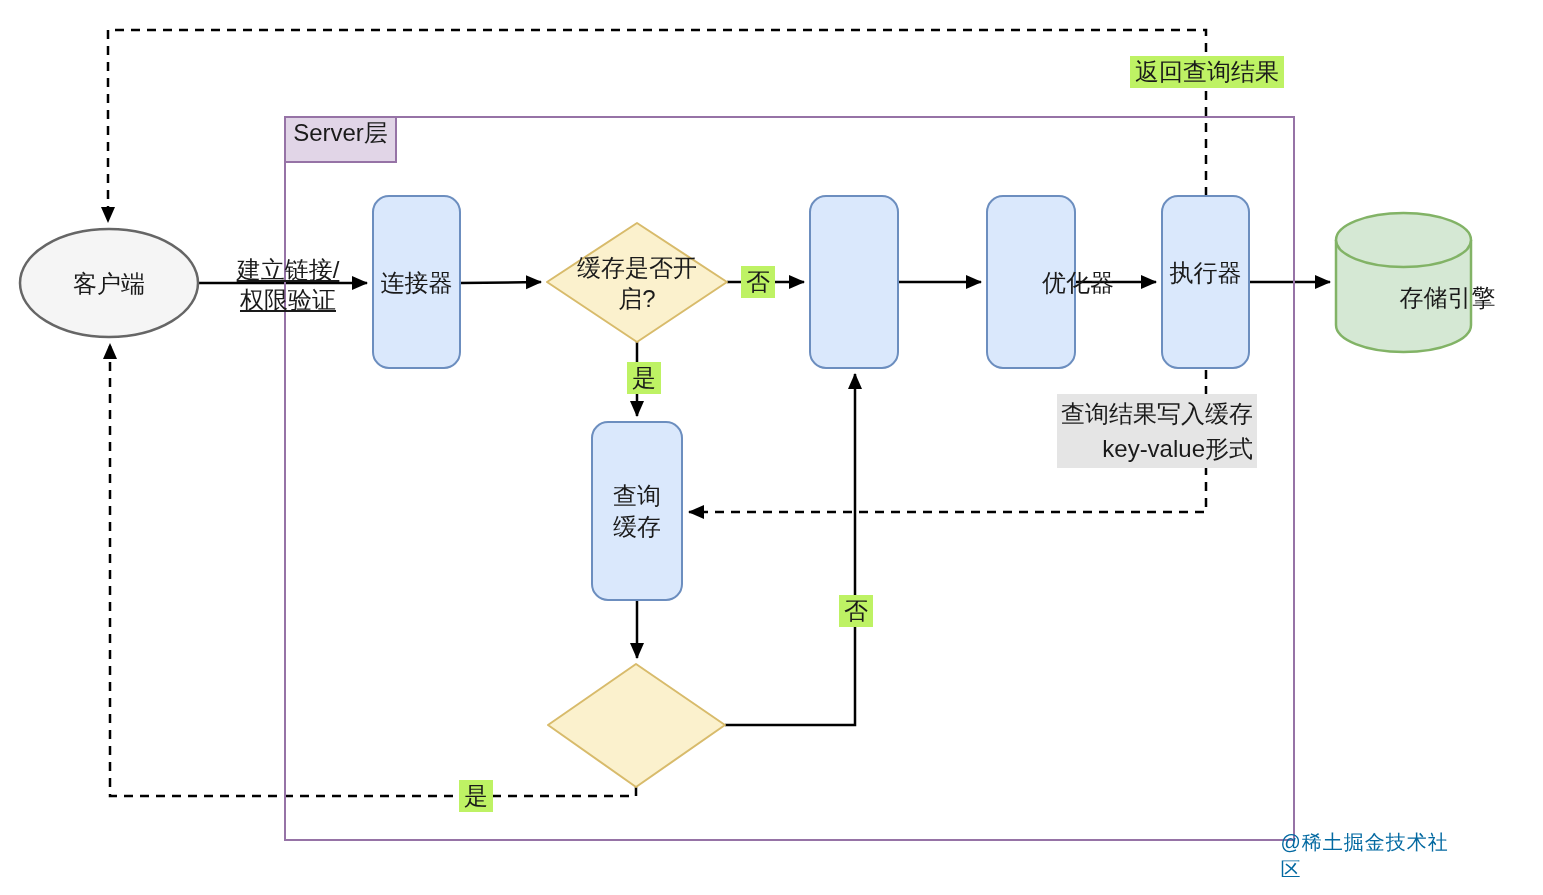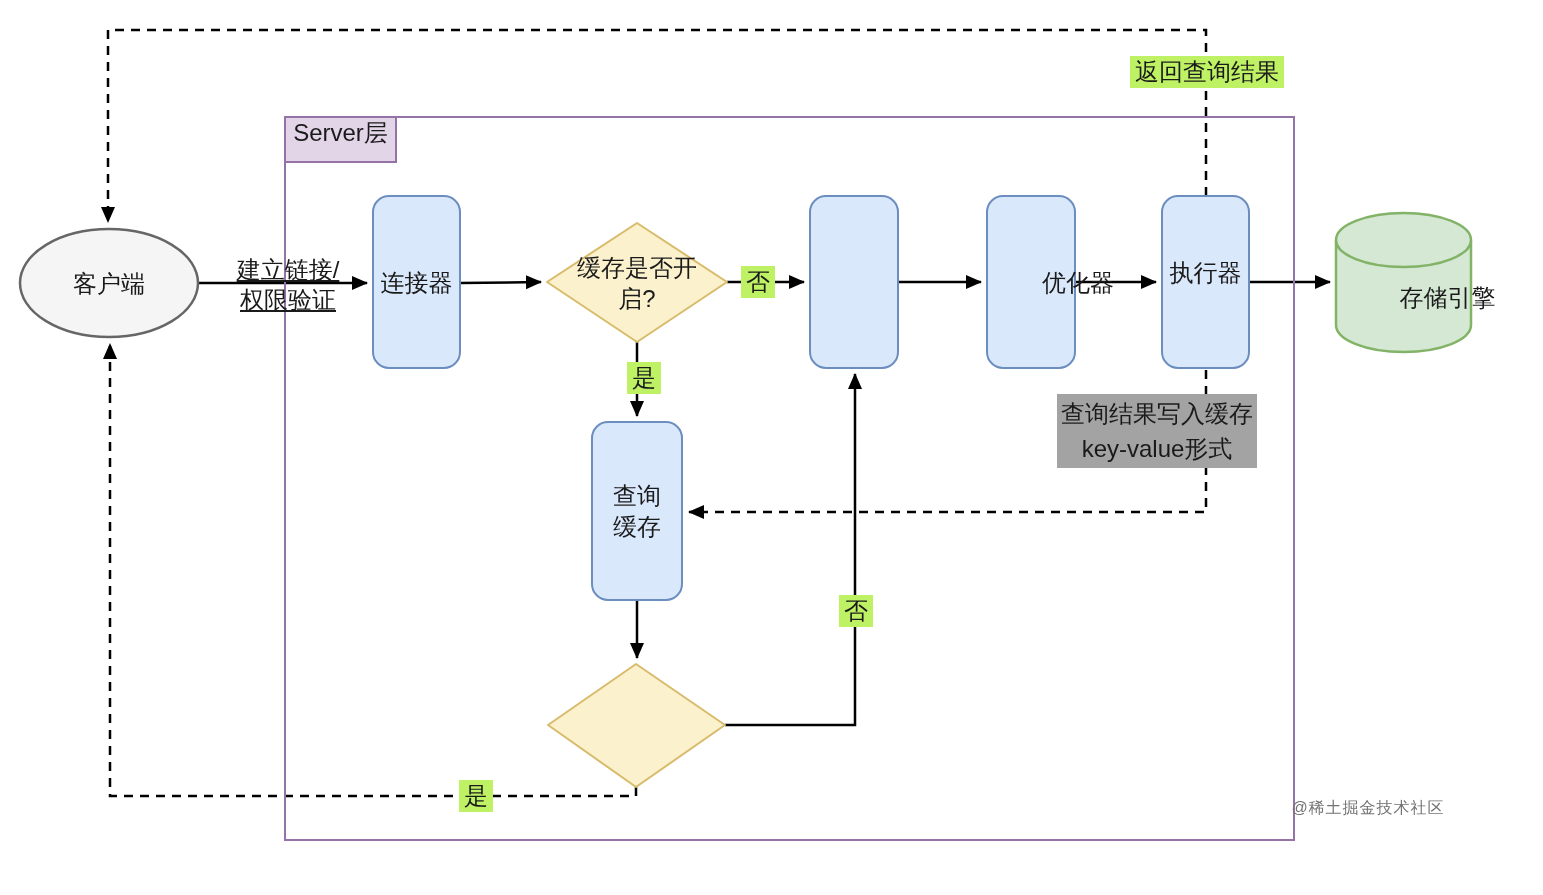--- a/index.html
+++ b/index.html
@@ -39,31 +39,31 @@
     position:absolute;
     left:285px;top:117px;width:111px;height:32px;
     display:flex;align-items:center;justify-content:center;
     font-size:24px;
   }
   .write-cache-label{
     position:absolute;
     left:1057px;top:394px;
     font-size:24px;
     line-height:35px;
-    text-align:center;
+    text-align:right;
     white-space:pre-line;
-    background:#a3a3a3;
+    background:#e5e5e5;
     padding:2px 4px;
   }
   .watermark{
     position:absolute;
     transform:translate(-50%,-50%);
-    left:1368px;top:808px;
-    font-size:16px;
-    color:#737373;
+    left:1368px;top:856px;
+    font-size:20px;
+    color:#0369a1;
     letter-spacing:1px;
   }
 </style>
 </head>
 <body>
 
 <div class="stage">
 
   <svg width="1543" height="895" viewBox="0 0 1543 895">
     <defs>

